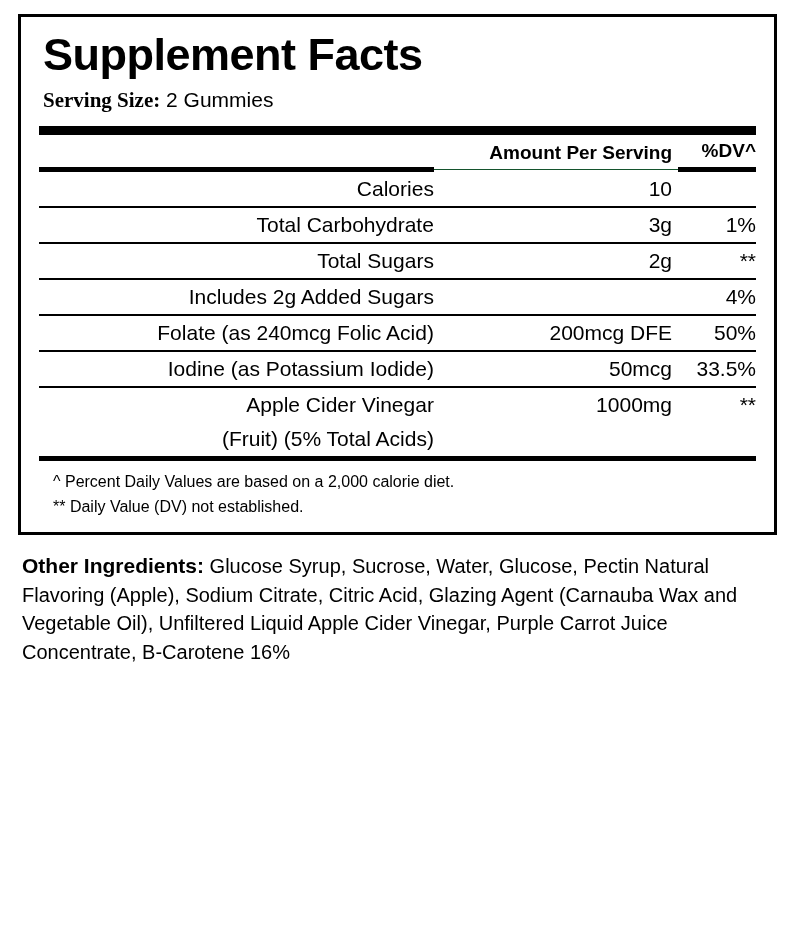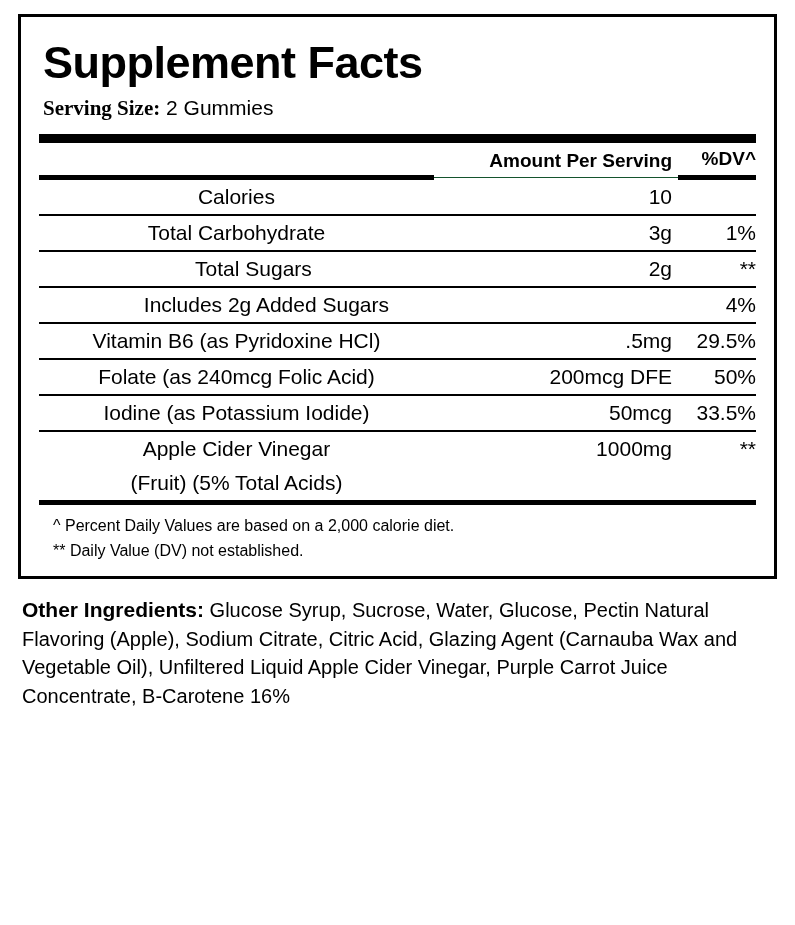--- a/index.html
+++ b/index.html
@@ -19,21 +19,21 @@
     height: 925px;
     position: relative;
     box-sizing: border-box;
     padding: 14px 18px 0 18px;
   }
 
   
   .panel {
     border: 3px solid #000;
     box-sizing: border-box;
-    padding: 20px 18px 14px 18px;
+    padding: 12px 18px 14px 18px;
     background: #fff;
   }
   .title {
     font-size: 45px;
     font-weight: 700;
     letter-spacing: -0.5px;
     line-height: 1.05;
     margin: 2px 0 8px 4px;
   }
   .serving-line {
@@ -57,21 +57,21 @@
   table.facts {
     width: 100%;
     border-collapse: collapse;
     font-size: 21px;
   }
   table.facts td {
     padding: 5px 0 5px 0;
     vertical-align: bottom;
     white-space: nowrap;
   }
-  .col-name  { text-align: center; }
+  .col-name  { text-align: right; }
   .col-amt   { text-align: right; padding-right: 6px !important; }
   .col-dv    { text-align: right; width: 78px; }
 
   .hdr td {
     font-weight: 700;
     font-size: 19px;
     padding-bottom: 6px;
   }
   .hdr .col-name { }
   .row-div td {
@@ -143,25 +143,20 @@
         <td class="col-amt">2g</td>
         <td class="col-dv">**</td>
       </tr>
 
       <tr class="row-div indent2">
         <td class="col-name">Includes 2g Added Sugars</td>
         <td class="col-amt"></td>
         <td class="col-dv">4%</td>
       </tr>
 
-      <tr class="row-div">
-        <td class="col-name">Vitamin B6 (as Pyridoxine HCl)</td>
-        <td class="col-amt">.5mg</td>
-        <td class="col-dv">29.5%</td>
-      </tr>
 
       <tr class="row-div">
         <td class="col-name">Folate (as 240mcg Folic Acid)</td>
         <td class="col-amt">200mcg DFE</td>
         <td class="col-dv">50%</td>
       </tr>
 
 
       <tr class="row-div">
         <td class="col-name">Iodine (as Potassium Iodide)</td>

